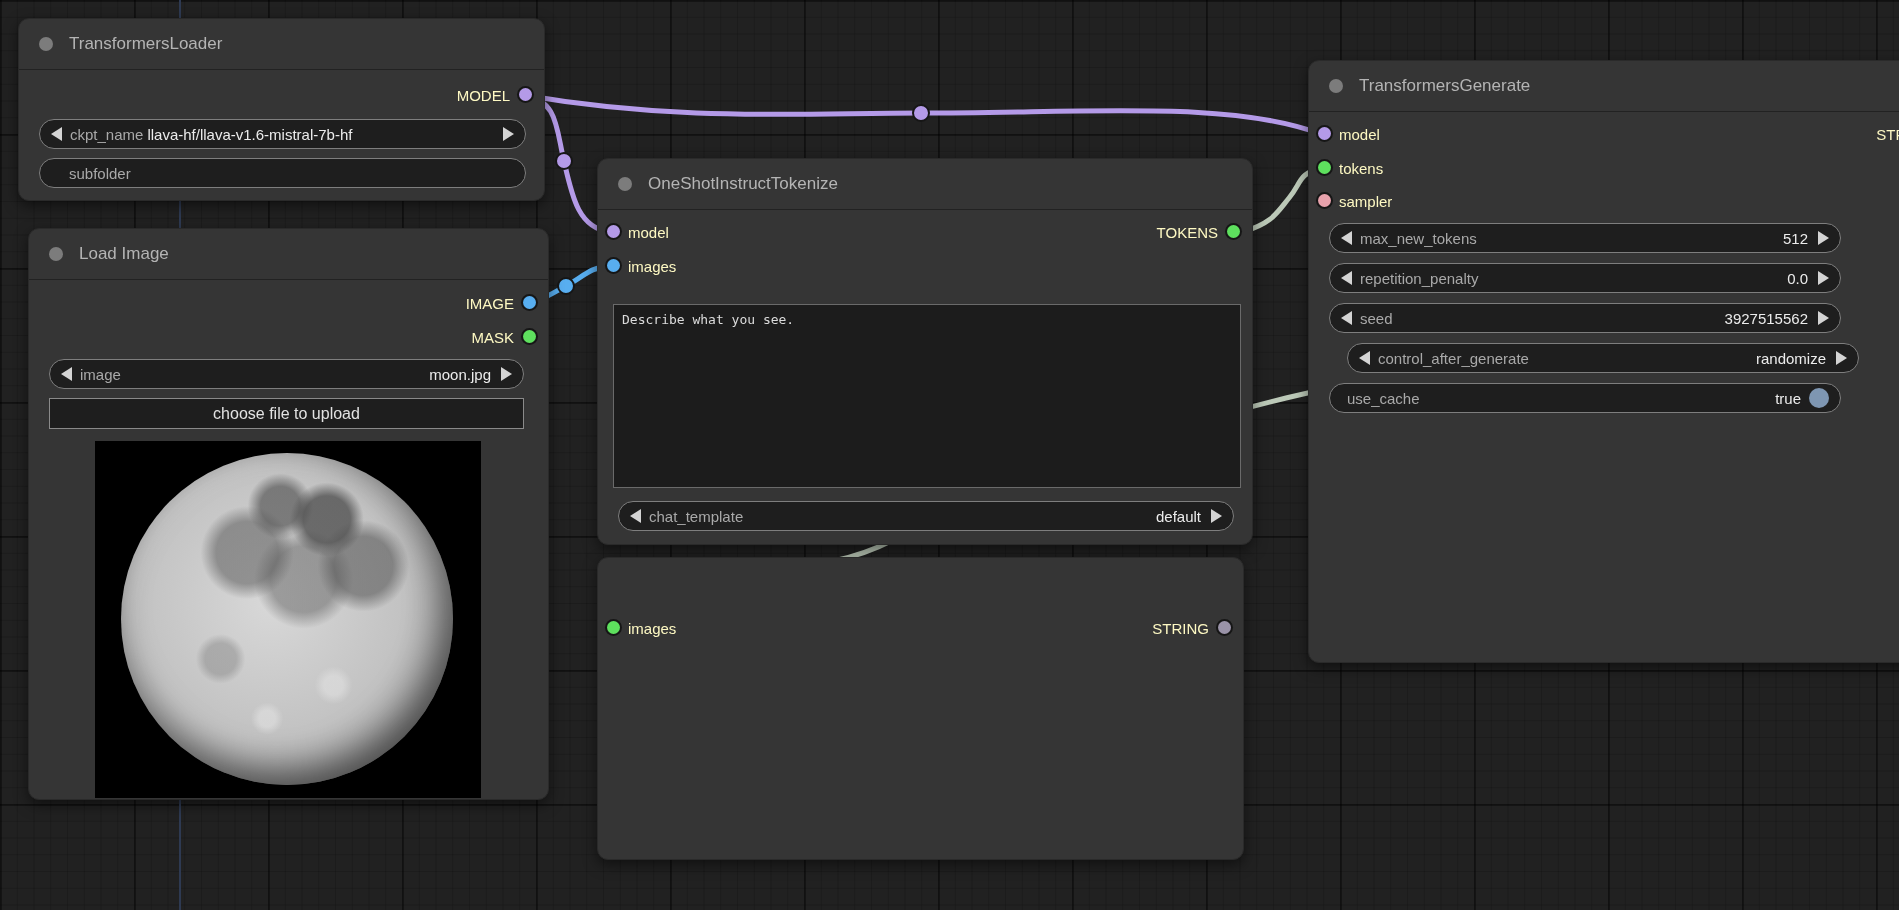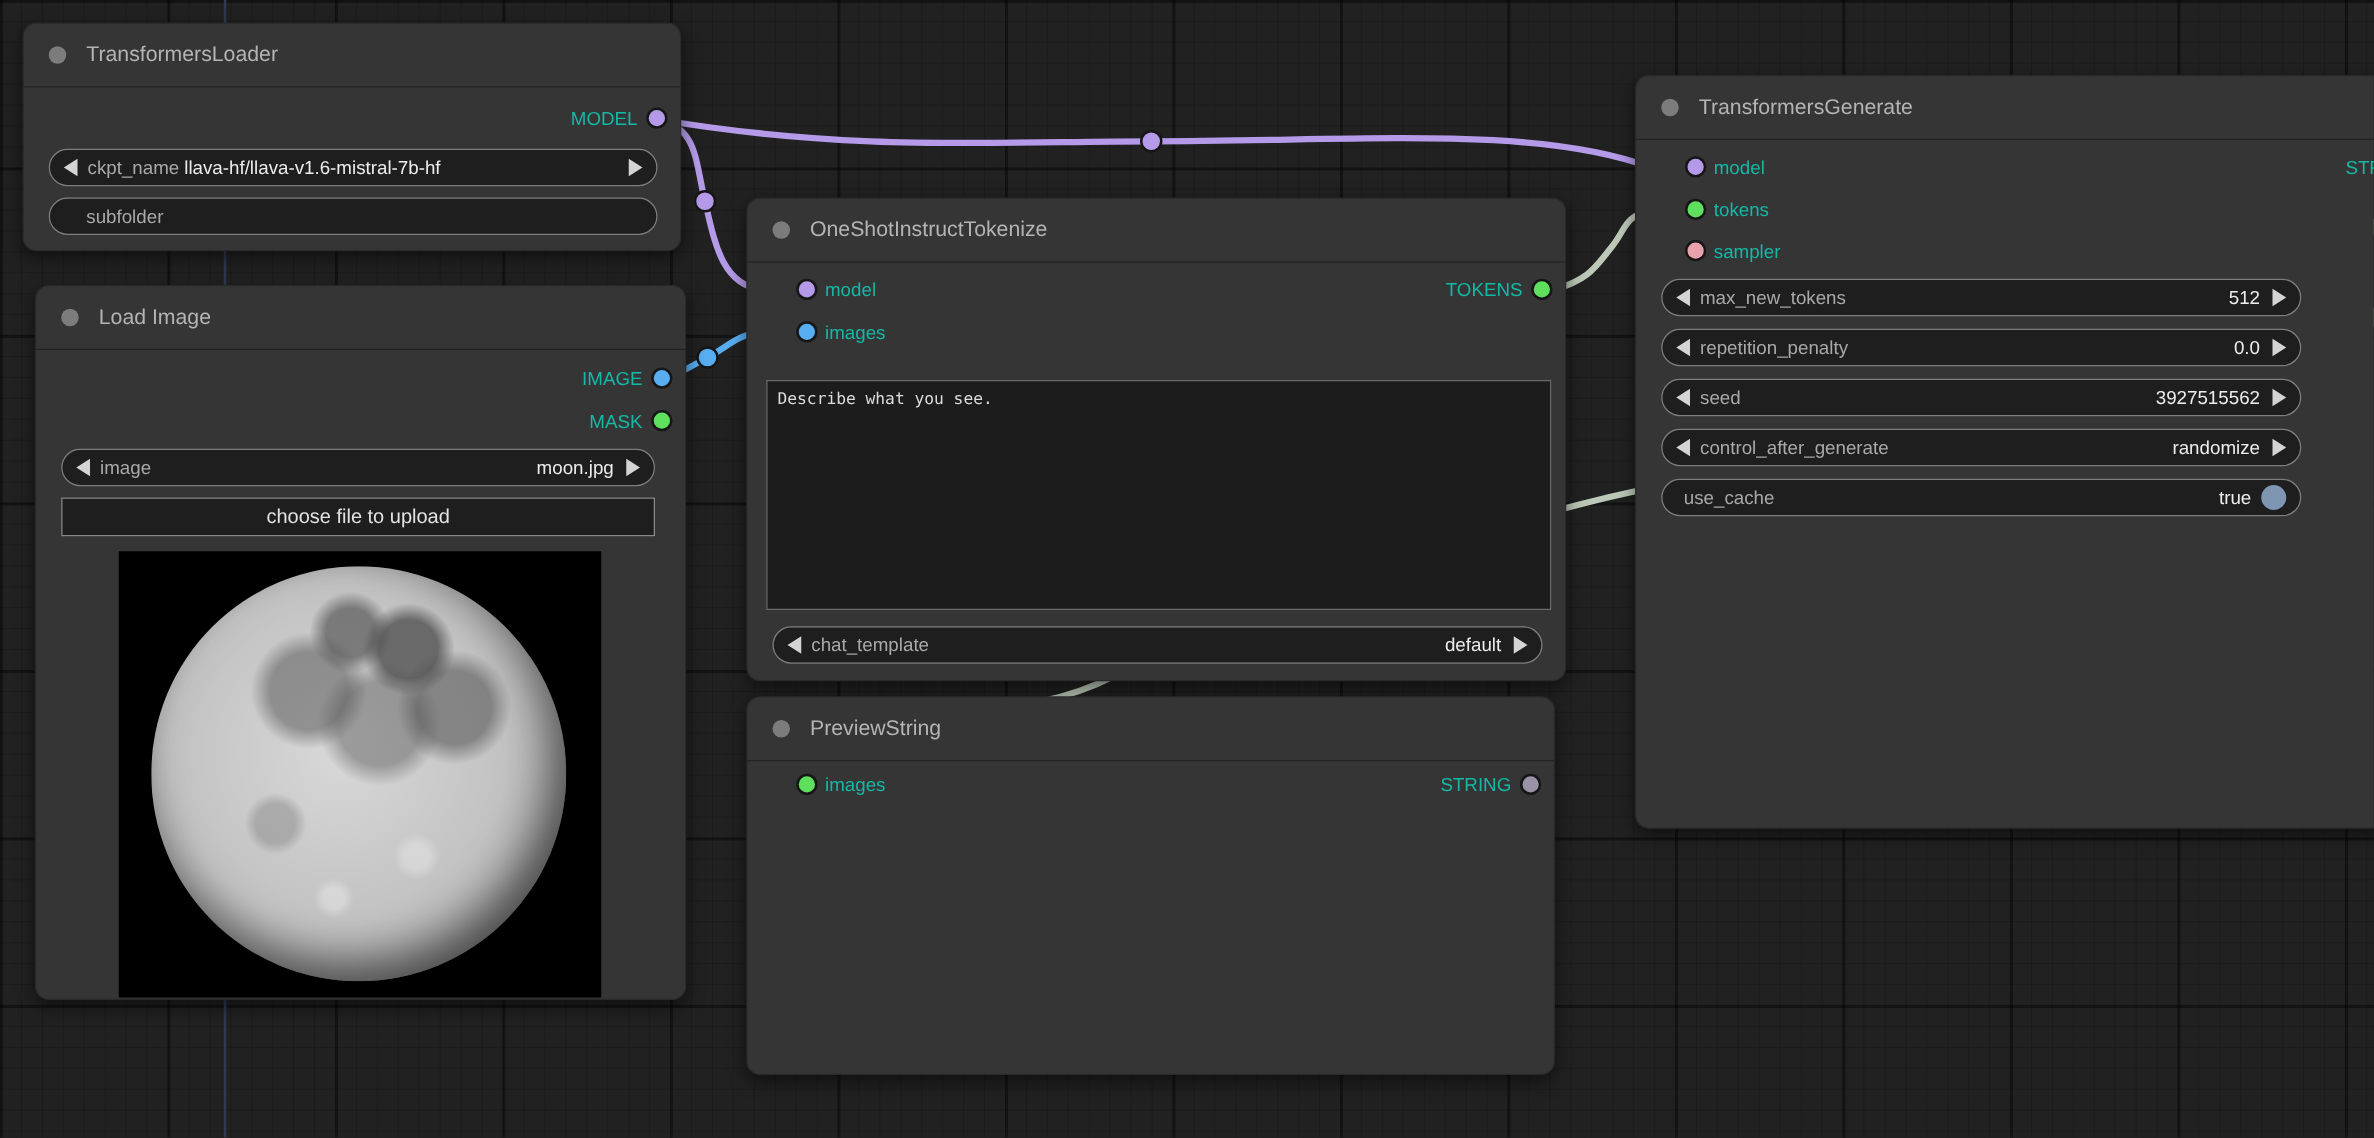--- a/index.html
+++ b/index.html
@@ -21,21 +21,21 @@
     box-shadow:0 5px 14px rgba(0,0,0,0.5);border:1px solid #2a2a2a;box-sizing:border-box;
   }
   .node-header{
     position:absolute;left:0;top:0;right:0;height:50px;
     border-bottom:1px solid rgba(0,0,0,0.35);
   }
   .title-dot{position:absolute;left:20px;top:18px;width:14px;height:14px;border-radius:50%;background:#7c7c7c;}
   .node-title{
     position:absolute;left:50px;top:0;line-height:50px;font-size:17px;color:#b4b4b4;white-space:nowrap;
   }
-  .slot-row{position:absolute;height:26px;line-height:26px;font-size:15px;color:#14b8a6;margin-left:32px;}
+  .slot-row{position:absolute;height:26px;line-height:26px;font-size:15px;color:#fef9c3;}
   .slot-row.in{left:0;padding-left:30px;}
   .slot-row.out{right:0;text-align:right;padding-right:34px;}
   .slot-dot{
     position:absolute;top:5px;width:13px;height:13px;border-radius:50%;
     box-shadow:0 0 0 2px #161616;
   }
   .slot-row.in .slot-dot{left:9px;}
   .slot-row.out .slot-dot{right:12px;}
   .widget{
     position:absolute;height:30px;background:#1e1e1e;border:1px solid #7e7e7e;border-radius:16px;
@@ -155,24 +155,20 @@
   <div class="widget" style="left:20px;top:342px;width:616px;">
     <span class="tri-l"></span>
     <span class="wlabel">chat_template</span>
     <span class="spacer"></span>
     <span class="wvalue">default</span>
     <span class="tri-r"></span>
   </div>
 </div>
 
 <div class="node" style="left:597px;top:557px;width:647px;height:303px;">
-  <div class="node-header">
-    <div class="title-dot"></div>
-    <div class="node-title">PreviewString</div>
-  </div>
   <div class="slot-row in" style="top:58px;">
     <span class="slot-dot" style="background: rgb(94, 224, 94);"></span>
     <span>images</span>
   </div>
   <div class="slot-row out" style="top:58px;">
     <span>STRING</span>
     <span class="slot-dot" style="background: rgb(154, 147, 168);"></span>
   </div>
 </div>
 
@@ -212,21 +208,21 @@
     <span class="wvalue">0.0</span>
     <span class="tri-r"></span>
   </div>
   <div class="widget" style="left:20px;top:242px;width:512px;">
     <span class="tri-l"></span>
     <span class="wlabel">seed</span>
     <span class="spacer"></span>
     <span class="wvalue">3927515562</span>
     <span class="tri-r"></span>
   </div>
-  <div class="widget" style="left:20px;top:282px;width:512px;">
+  <div class="widget" style="left:38px;top:282px;width:512px;">
     <span class="tri-l"></span>
     <span class="wlabel">control_after_generate</span>
     <span class="spacer"></span>
     <span class="wvalue">randomize</span>
     <span class="tri-r"></span>
   </div>
   <div class="widget" style="left:20px;top:322px;width:512px;">
     <span class="wlabel" style="margin-left:6px;">use_cache</span>
     <span class="spacer"></span>
     <span class="wvalue">true</span>

